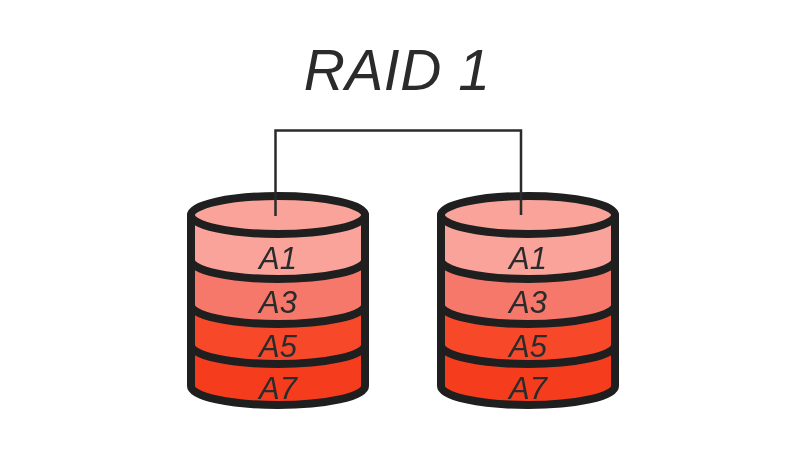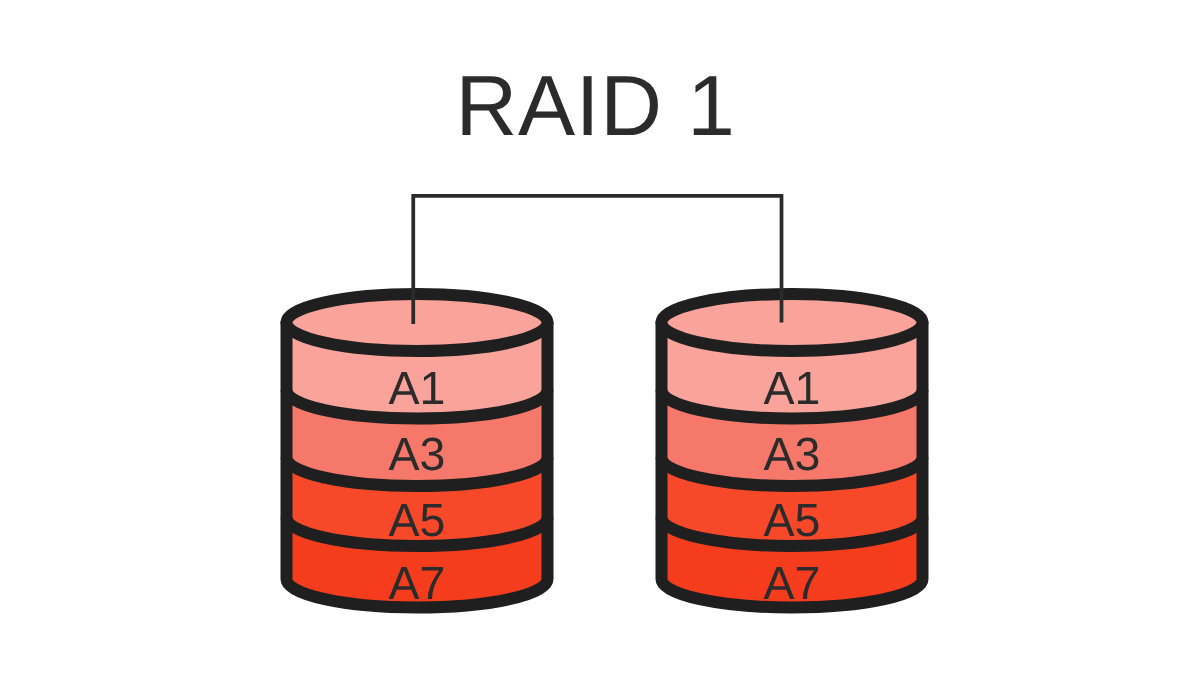--- a/index.html
+++ b/index.html
@@ -8,20 +8,21 @@
     width: 800px;
     height: 450px;
     background: #ffffff;
     overflow: hidden;
     font-family: "Liberation Sans", sans-serif;
   }
   .stage {
     position: relative;
     width: 667px;
     height: 450px;
+    font-style: italic;
   }
   svg { display: block; }
   .diagram-title {
     font-family: "Liberation Sans", sans-serif;
     font-size: 57px;
     font-weight: 400;
     letter-spacing: 0.5px;
   }
   .block-label {
     font-family: "Liberation Sans", sans-serif;

